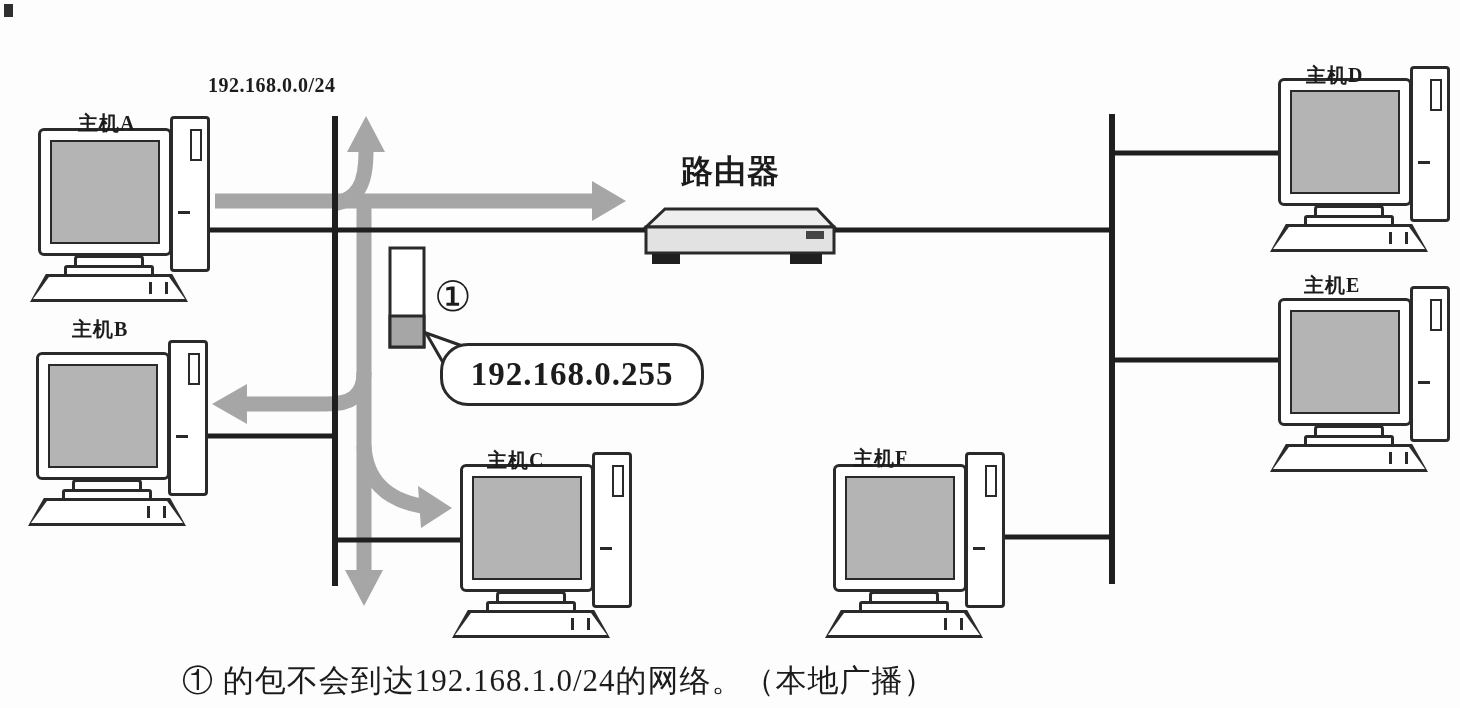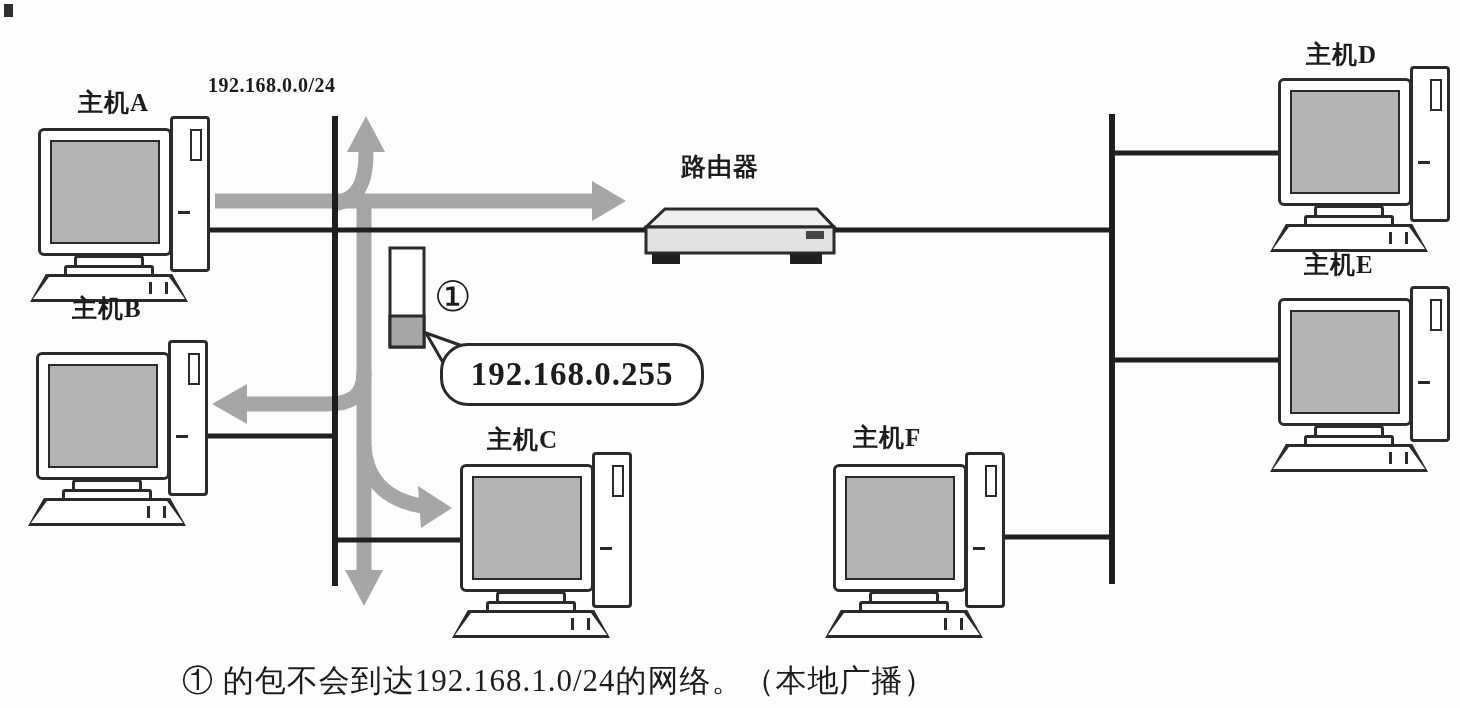--- a/index.html
+++ b/index.html
@@ -8,23 +8,23 @@
     background:#fdfdfd; overflow:hidden;
     font-family:"Liberation Serif","DejaVu Serif",serif;
     color:#1c1c1c;
   }
   #overlay { position:absolute; left:0; top:0; width:1460px; height:708px; }
 
   .label {
     position:absolute; white-space:nowrap; z-index:3;
     font-weight:600; letter-spacing:1px;
   }
-  .host-label { font-size:25px; }
+  .host-label { font-size:20px;margin-top:24px; }
   .net-label  { font-size:20px; letter-spacing:0.5px; }
-  .router-label { font-size:25px; }
+  .router-label { font-size:32px; }
 
   
   .host { position:absolute; width:172px; height:190px; z-index:2; }
   .host .tower {
     position:absolute; left:132px; top:0; width:34px; height:150px;
     background:#fff; border:3px solid #2a2a2a; border-radius:4px;
   }
   .host .tower::before {
     content:''; position:absolute; top:10px; right:5px; width:8px; height:28px;
     border:2px solid #2a2a2a;

